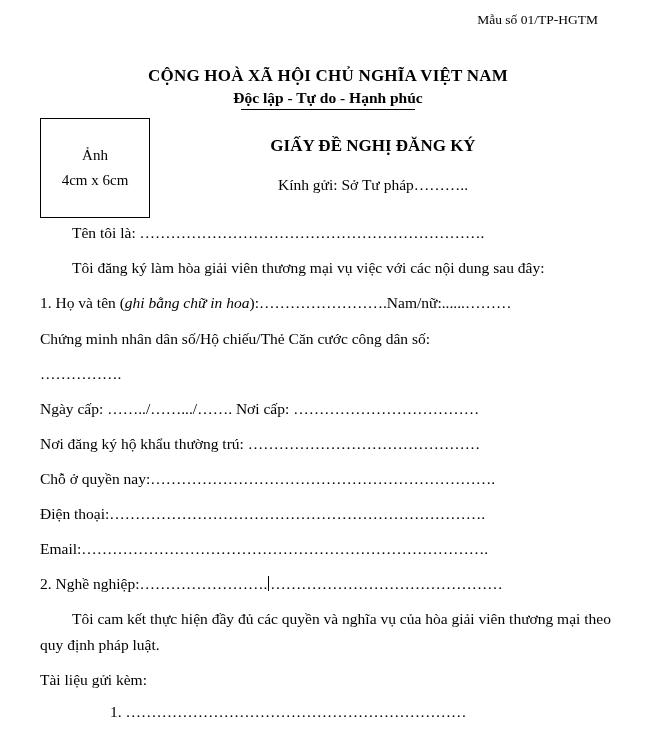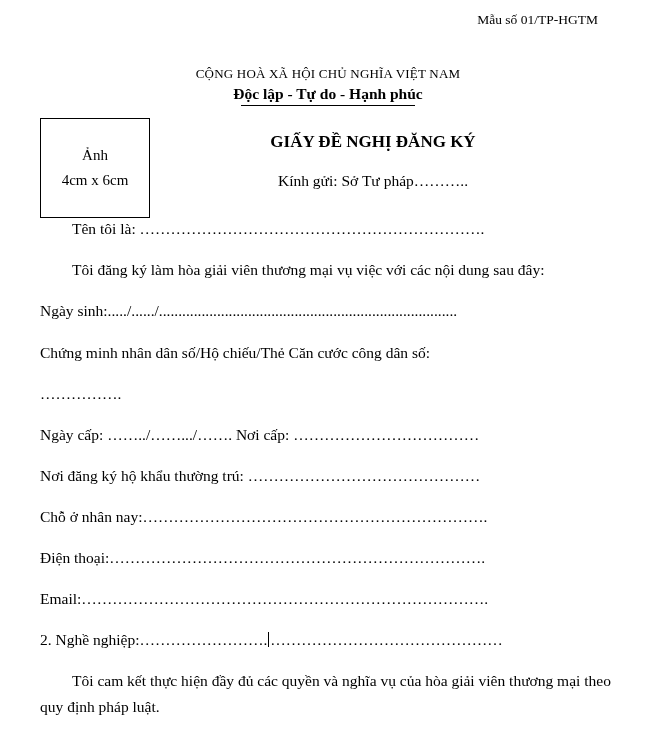--- a/index.html
+++ b/index.html
@@ -32,22 +32,22 @@
   .form-code .line2 {
     font-style: italic;
     font-weight: bold;
     font-size: 13px;
   }
   .national-head {
     text-align: center;
     margin-top: 14px;
   }
   .national-head .l1 {
-    font-weight: normal;
-    font-size: 13px;
+    font-weight: bold;
+    font-size: 17px;
     letter-spacing: 0.2px;
     margin-top: 36px;
   }
   .national-head .l2 {
     font-weight: bold;
     font-size: 15.5px;
     margin-top: 3px;
     display: inline-block;
     position: relative;
   }
@@ -91,21 +91,21 @@
     text-align: center;
     padding-left: 90px;
     font-size: 15.5px;
   }
   .body-text {
     margin-top: 26px;
     font-size: 15.5px;
     line-height: 1.62;
   }
   .body-text p {
-    margin: 16px 0 7px 0;
+    margin: 10px 0 7px 0;
   }
   .indent {
     text-indent: 32px;
   }
   .italic {
     font-style: italic;
   }
   .caret {
     display: inline-block;
     width: 1px;
@@ -145,31 +145,33 @@
   </div>
 
   <div class="send-to">Kính gửi: Sở Tư pháp………..</div>
 
   <div class="body-text">
 
     <p class="indent">Tên tôi là: ………………………………………………………….</p>
 
     <p class="indent">Tôi đăng ký làm hòa giải viên thương mại vụ việc với các nội dung sau đây:</p>
 
+    <p>
+      <span>1. Họ và tên (</span><span class="italic">ghi bằng chữ in hoa</span><span>):…………………….Nam/nữ:......………</span>
+    </p>
 
-    <p>Ngày sinh:...../....../.............................................................................</p>
 
     <p>Chứng minh nhân dân số/Hộ chiếu/Thẻ Căn cước công dân số:</p>
     <p>…………….</p>
 
     <p>Ngày cấp: ……../…….../……. Nơi cấp: ………………………………</p>
 
     <p>Nơi đăng ký hộ khẩu thường trú: ………………………………………</p>
 
-    <p>Chỗ ở nhân nay:………………………………………………………….</p>
+    <p>Chỗ ở quyền nay:………………………………………………………….</p>
 
     <p>Điện thoại:……………………………………………………………….</p>
 
     <p>Email:…………………………………………………………………….</p>
 
     <p>
       <span>2. Nghề nghiệp:…………………….</span><span class="caret"></span><span>………………………………………</span>
     </p>
 
     <p class="indent">Tôi cam kết thực hiện đầy đủ các quyền và nghĩa vụ của hòa giải viên thương mại theo quy định pháp luật.</p>

